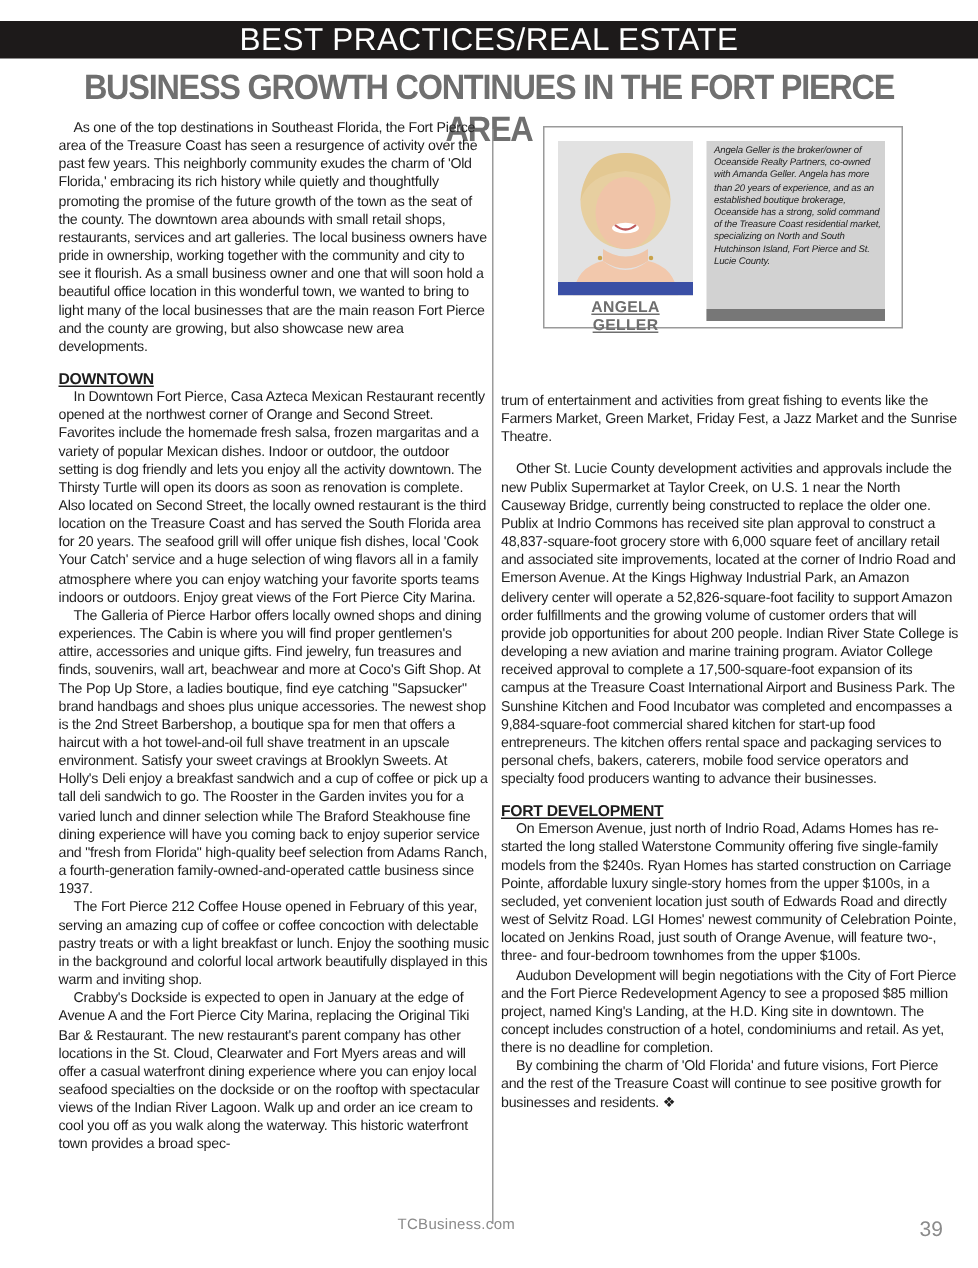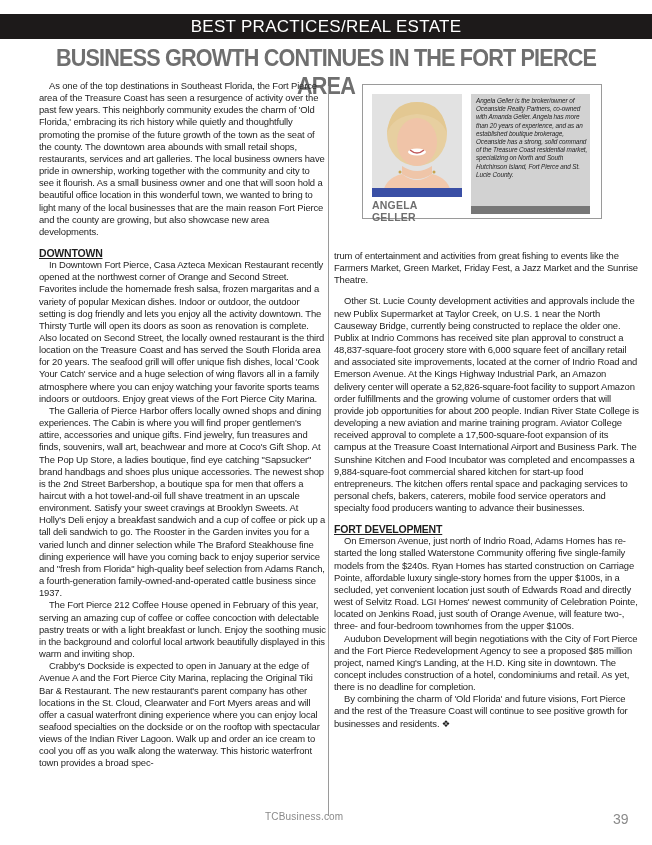--- a/index.html
+++ b/index.html
@@ -1,29 +1,29 @@
 <!DOCTYPE html>
 <html><head>
 <meta charset="utf-8">
 <style>
   html,body{margin:0;padding:0;background:#ffffff;}
   body{width:652px;height:845px;position:relative;overflow:hidden;font-family:"Liberation Sans","DejaVu Sans",sans-serif;color:#1e1e1e;}
-  .section-bar{position:absolute;left:0;top:14px;width:652px;height:25px;background:#1d1a1a;color:#ffffff;text-align:center;font-size:17px;line-height:25px;letter-spacing:0.3px;font-family:"Liberation Sans","DejaVu Sans",sans-serif;}
+  .section-bar{position:absolute;left:0;top:14px;width:652px;height:25px;background:#1d1a1a;color:#ffffff;text-align:center;font-size:21px;line-height:25px;letter-spacing:0.3px;font-family:"Liberation Sans","DejaVu Sans",sans-serif;}
   .headline{position:absolute;left:0;top:44px;width:652px;text-align:center;font-size:23.5px;font-weight:bold;color:#6f6f6f;letter-spacing:-0.9px;line-height:28px;font-family:"Liberation Sans",sans-serif;transform:scaleX(0.92);}
   .col{position:absolute;font-size:9.45px;line-height:12.15px;letter-spacing:-0.15px;text-align:left;}
   .col-left{left:39px;top:80px;width:287px;}
   .col-right{left:334px;top:250px;width:305px;}
   .col p{margin:0;text-indent:10px;}
-  .col p.noindent{text-indent:0;}
+  .col p.noindent{text-indent:0;margin-top:12px;}
   .col h3{margin:0;font-size:10.5px;font-weight:bold;line-height:12px;letter-spacing:-0.2px;text-decoration:underline;}
   .gap{height:9px;}
   .divider{position:absolute;left:328px;top:86px;width:1px;height:730px;background:#9a9a9a;}
   .bio-box{position:absolute;left:362px;top:84px;width:238px;height:133px;border:1px solid #9a9a9a;background:#ffffff;}
   .bio-photo{position:absolute;left:9px;top:9px;width:90px;height:103px;background:linear-gradient(180deg,#dcdcdc 0%,#e9e9e9 50%,#d3d3d3 100%);overflow:hidden;}
-  .bio-name{position:absolute;left:9px;top:114px;width:90px;text-align:left;font-size:10.5px;color:#6e6e6e;font-weight:bold;letter-spacing:0.2px;}
+  .bio-name{position:absolute;left:9px;top:114px;width:90px;text-align:center;font-size:10.5px;color:#6e6e6e;font-weight:bold;letter-spacing:0.2px;text-decoration:underline;}
   .bio-panel{position:absolute;left:108px;top:9px;width:119px;height:120px;background:#d2d2d2;}
   .bio-panel-bar{position:absolute;left:0;bottom:0;width:119px;height:8px;background:#777777;}
   .bio-text{position:absolute;left:5px;top:3px;width:112px;font-size:6.4px;line-height:8.2px;font-style:italic;color:#1e1e1e;letter-spacing:-0.1px;}
   .footer-site{position:absolute;left:265px;top:811px;font-size:10px;color:#8a8a8a;letter-spacing:0.2px;}
   .footer-page{position:absolute;left:613px;top:811px;font-size:14px;color:#8a8a8a;}
 </style>
 </head>
 <body>
 
 <div class="section-bar">

